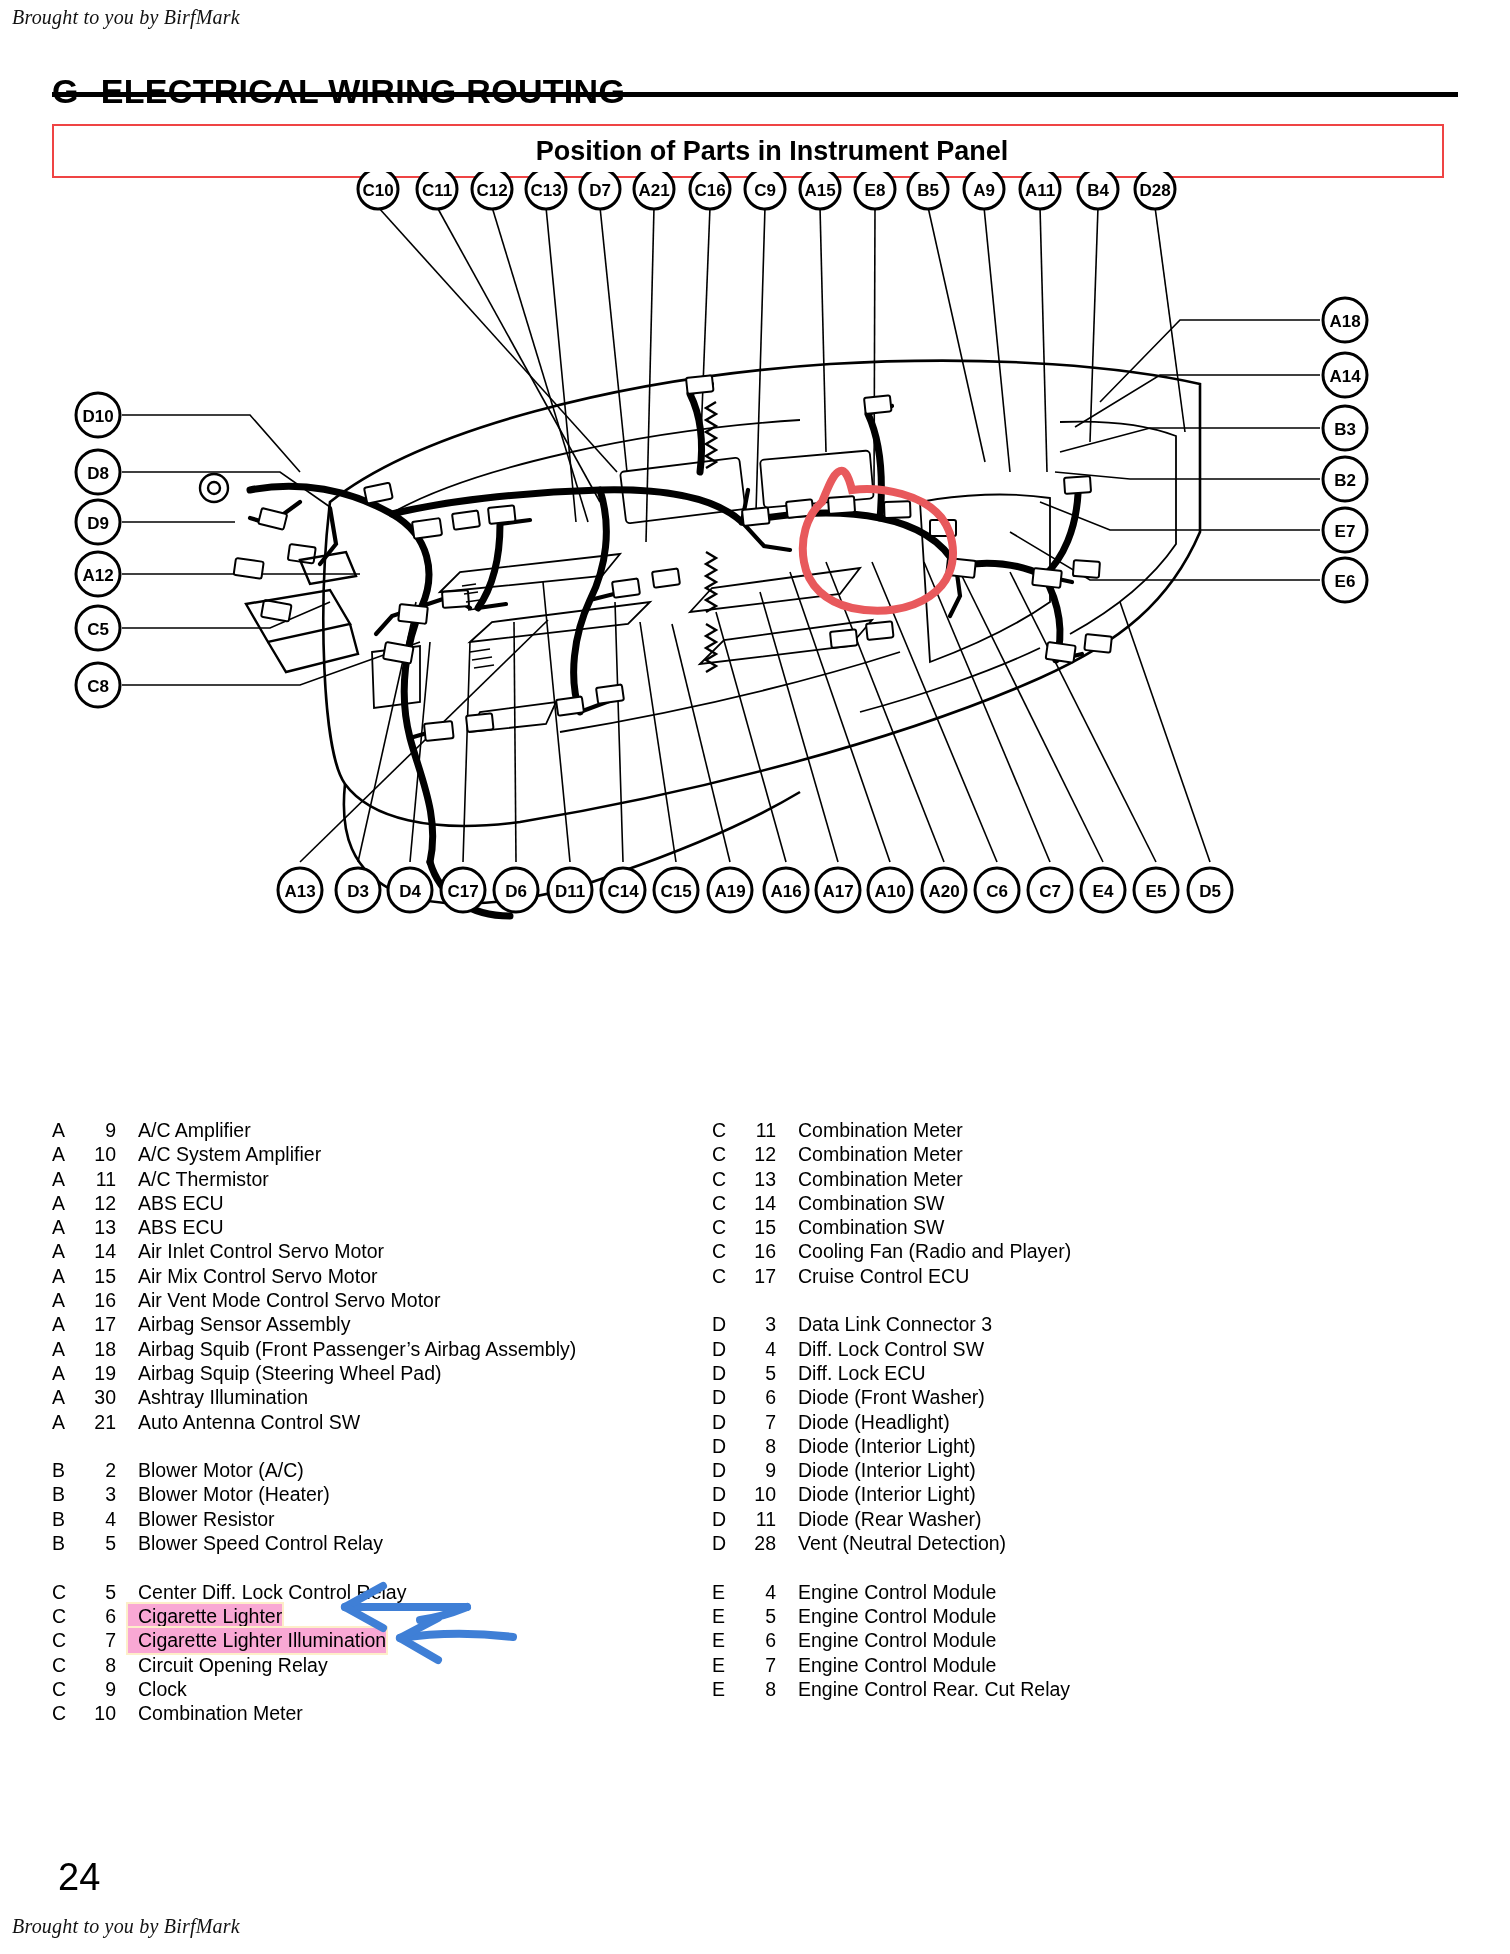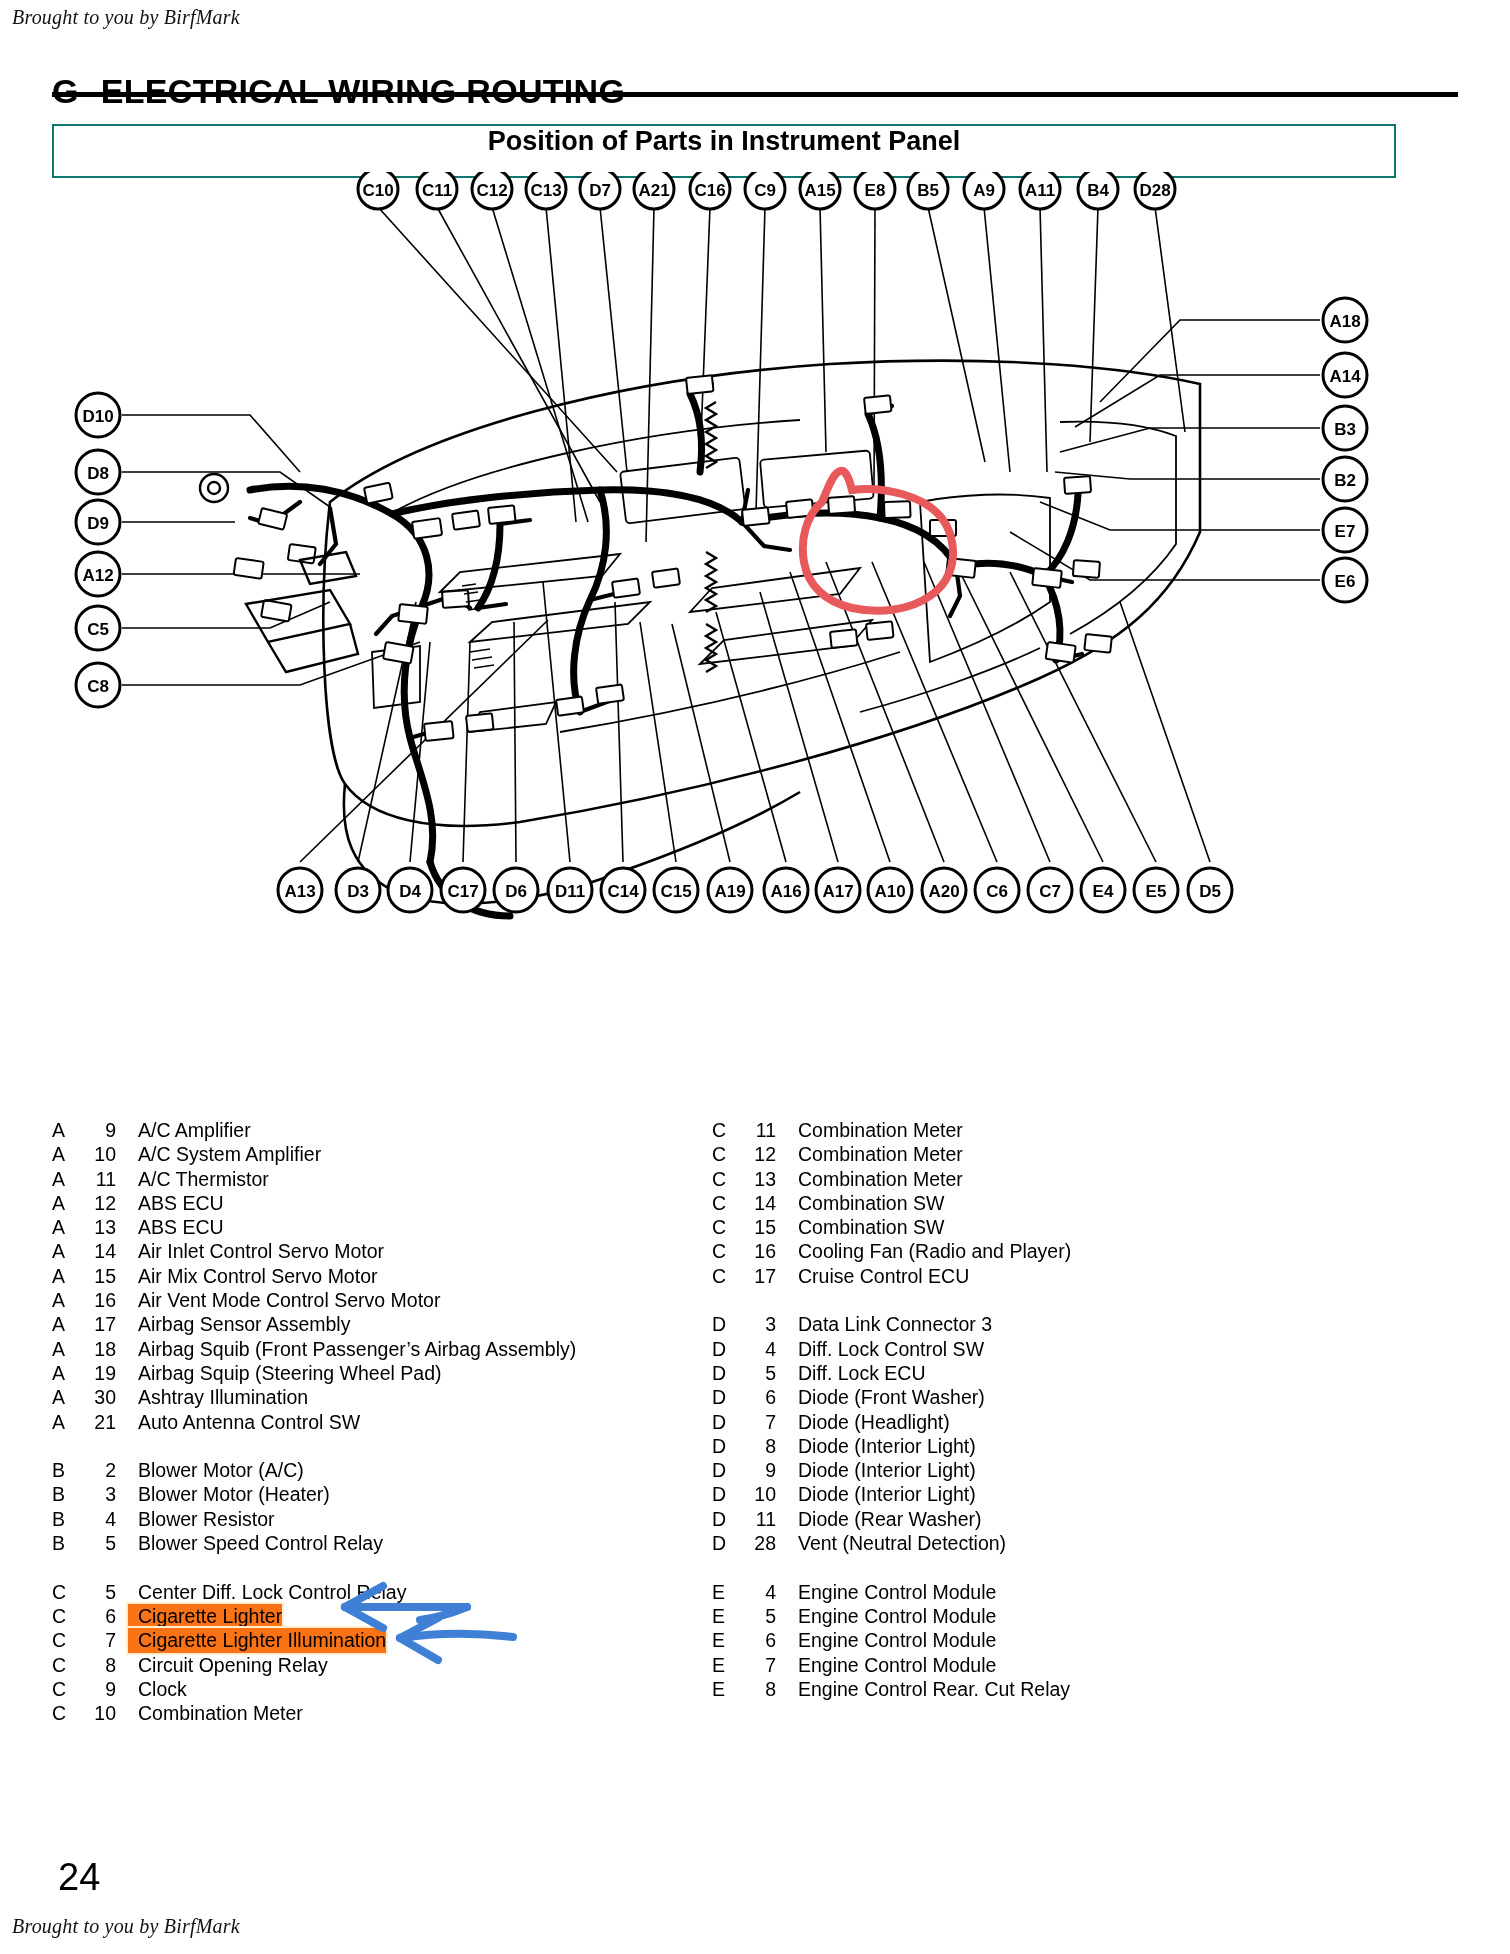--- a/index.html
+++ b/index.html
@@ -52,24 +52,25 @@
     background: #000;
   }
 
   
   .subtitle-box {
     position: absolute;
     left: 52px;
     top: 124px;
     width: 1340px;
     height: 50px;
-    border: 2px solid #0f766e;
+    border: 2px solid #ef4444;
     display: flex;
-    align-items: flex-start;
+    align-items: center;
     justify-content: center;
+    padding-left: 48px;
   }
   .subtitle-box span {
     font-size: 27px;
     font-weight: bold;
   }
 
   
   .diagram {
     position: absolute;
     left: 0;
@@ -106,21 +107,21 @@
     flex: 0 0 42px;
     text-align: right;
     padding-right: 12px;
     box-sizing: border-box;
   }
   .lg-name {
     flex: 0 1 auto;
     padding-left: 10px;
   }
   .legend-row.hl .lg-name {
-    background: #f97316;
+    background: #f9a8d4;
     box-shadow: 0 0 0 2px #fdeec9;
   }
 
   
   .annot-arrows {
     position: absolute;
     left: 0;
     top: 0;
     width: 1510px;
     height: 1954px;

